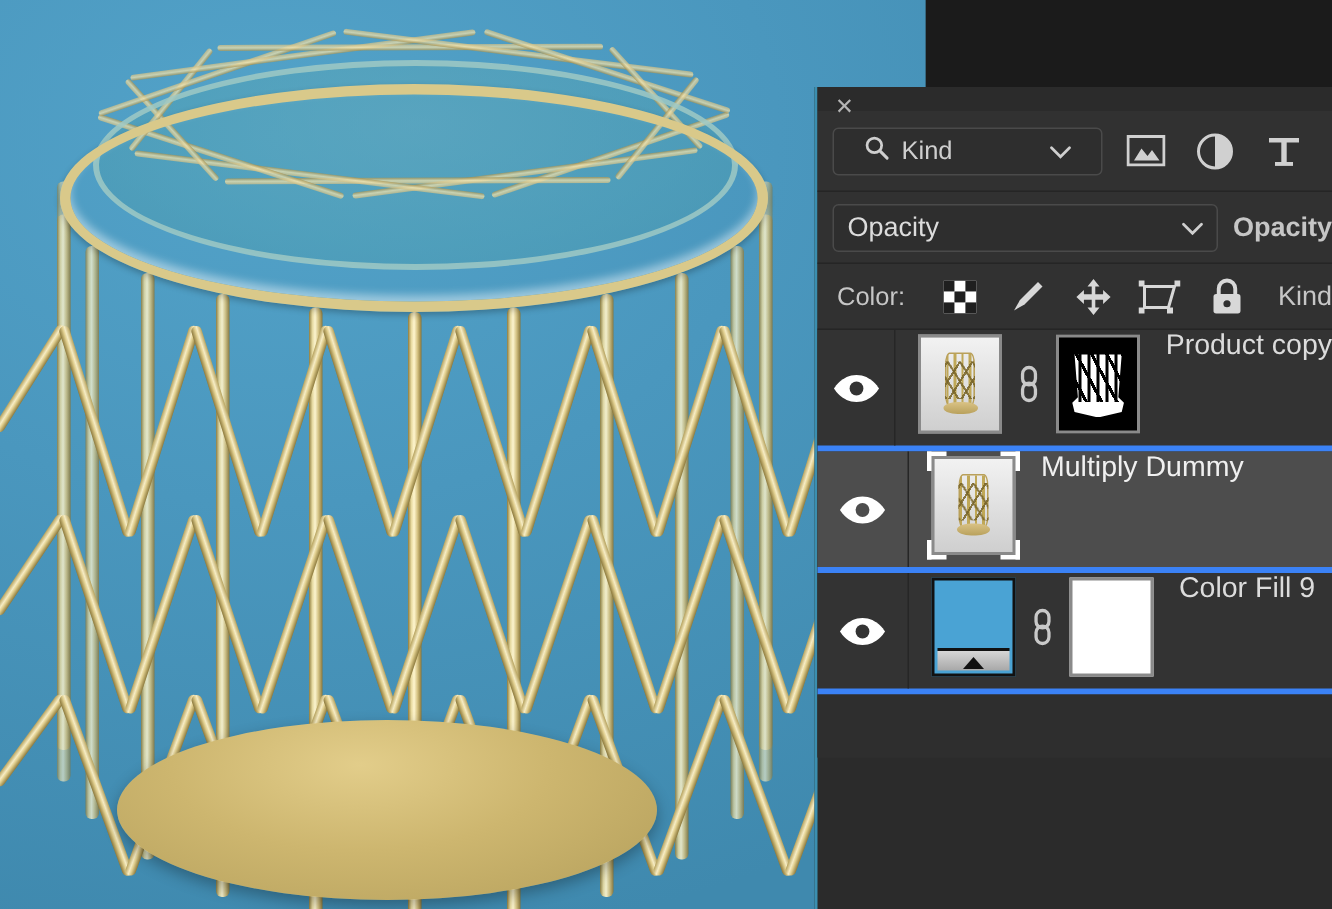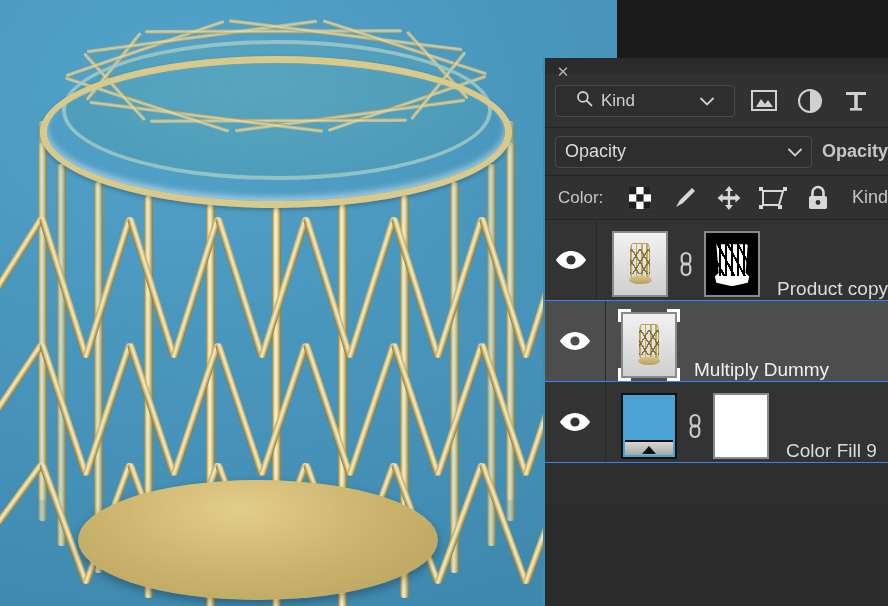--- a/index.html
+++ b/index.html
@@ -127,22 +127,22 @@
     height: 44px; background: #313131;
     display: flex; align-items: center; padding: 0 0 0 13px; gap: 0;
     border-bottom: 1px solid #252525;
   }
   .lock-text { color: #c6c6c6; font-size: 17px; margin-right: 14px; }
   .lockicon { width: 46px; height: 30px; display:flex; align-items:center; justify-content:center; }
   .fill-label { color: #c6c6c6; font-size: 18px; margin-left: 12px; white-space: nowrap; }
 
   .layerlist { background: #2e2e2e; }
   .layer-row {
-    display: flex; align-items: flex-end; height: 81px;
-    border-bottom: 1px solid #3b82f6;
+    display: flex; align-items: flex-start; height: 81px;
+    border-bottom: 4px solid #3b82f6;
     background: #333333;
   }
   .layer-row.selected { background: #4d4d4d; }
   .eye-cell {
     width: 61px; height: 100%; display: flex; align-items: center; justify-content: center;
     border-right: 1px solid #262626;
   }
   .thumbs { display: flex; align-items: center; padding-left: 12px; gap: 0; }
   .thumb-wrap { position: relative; width: 62px; height: 72px; display:flex; align-items:center; justify-content:center;}
   .thumb {

